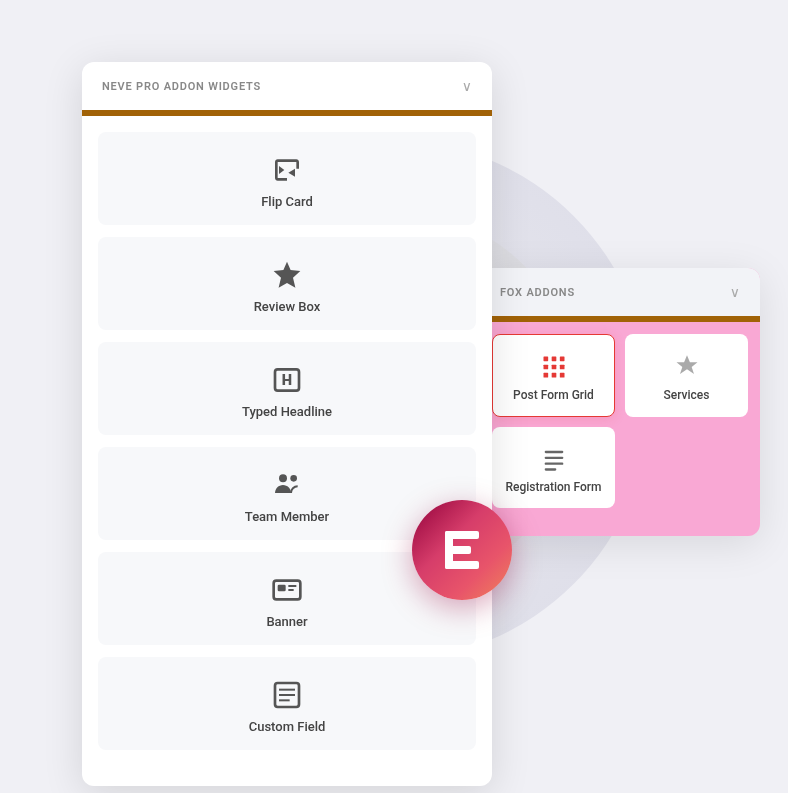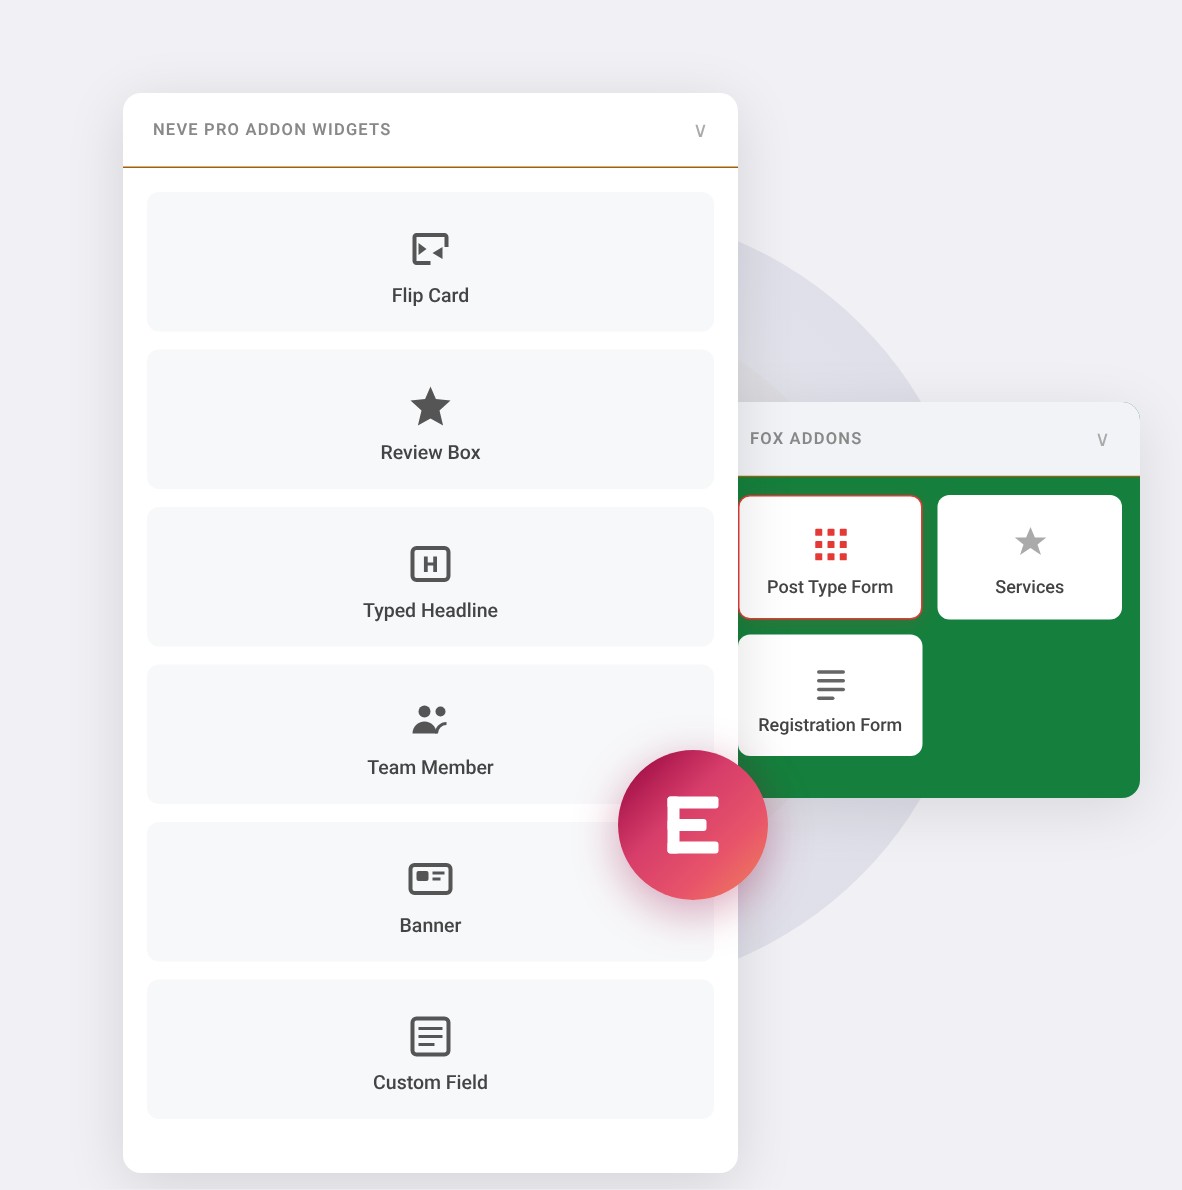--- a/index.html
+++ b/index.html
@@ -53,21 +53,21 @@
       box-shadow: 0 8px 40px rgba(0,0,0,0.12);
       padding: 0 0 20px 0;
       z-index: 2;
     }
 
     .panel-header {
       display: flex;
       align-items: center;
       justify-content: space-between;
       padding: 16px 20px;
-      border-bottom: 1px solid #a16207;
+      border-bottom: 6px solid #a16207;
     }
 
     .panel-title {
       font-size: 11px;
       font-weight: 600;
       color: #888;
       letter-spacing: 0.8px;
       text-transform: uppercase;
     }
 
@@ -102,21 +102,21 @@
       font-weight: 500;
       text-align: center;
     }
 
     
     .panel-fox {
       position: absolute;
       left: 480px;
       top: 268px;
       width: 280px;
-      background: #15803d;
+      background: #f9a8d4;
       border-radius: 12px;
       box-shadow: 0 8px 40px rgba(0,0,0,0.10);
       padding: 0 0 16px 0;
       z-index: 1;
     }
 
     .panel-fox .panel-header {
       background: #f2f3f7;
       border-radius: 12px 12px 0 0;
     }
@@ -222,21 +222,21 @@
           <rect x="3" y="3" width="4" height="4" rx="0.5"></rect>
           <rect x="10" y="3" width="4" height="4" rx="0.5"></rect>
           <rect x="17" y="3" width="4" height="4" rx="0.5"></rect>
           <rect x="3" y="10" width="4" height="4" rx="0.5"></rect>
           <rect x="10" y="10" width="4" height="4" rx="0.5"></rect>
           <rect x="17" y="10" width="4" height="4" rx="0.5"></rect>
           <rect x="3" y="17" width="4" height="4" rx="0.5"></rect>
           <rect x="10" y="17" width="4" height="4" rx="0.5"></rect>
           <rect x="17" y="17" width="4" height="4" rx="0.5"></rect>
         </svg>
-        <span class="widget-label">Post Type Form</span>
+        <span class="widget-label">Post Form Grid</span>
       </div>
 
 
       <div class="fox-item">
         <svg class="icon-svg" viewBox="0 0 24 24" xmlns="http://www.w3.org/2000/svg">
           <path d="M12 2L14.5 8H21L16 12L18 18L12 14L6 18L8 12L3 8H9.5L12 2Z" fill="#aaa"></path>
         </svg>
         <span class="widget-label">Services</span>
       </div>
 

